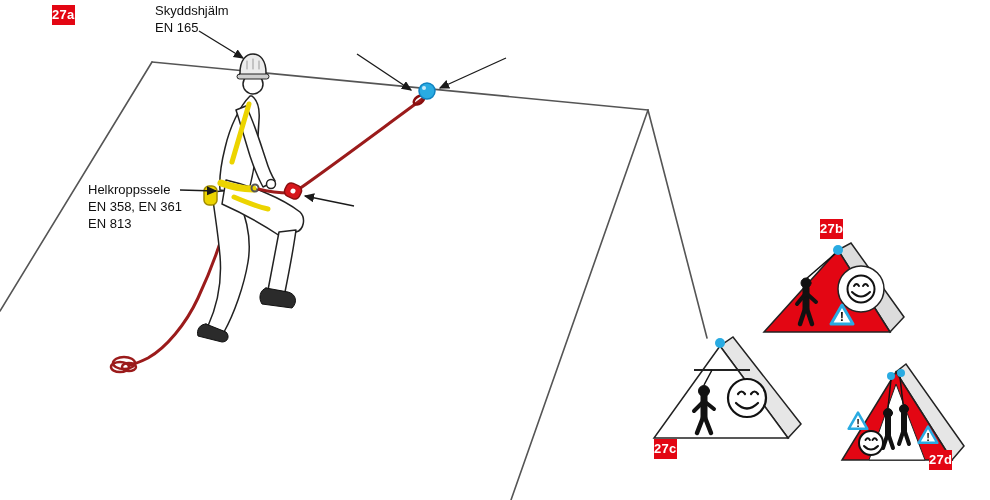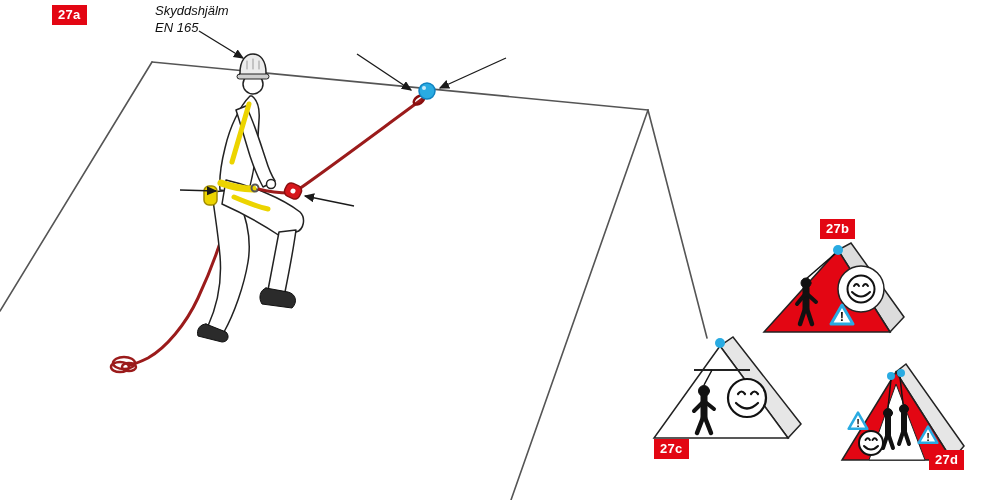--- a/index.html
+++ b/index.html
@@ -2,24 +2,24 @@
 <html><head>
 <meta charset="utf-8">
 <style>
   html,body{margin:0;padding:0;background:#fff;}
   .stage{
     position:relative;width:990px;height:500px;background:#ffffff;overflow:hidden;
     font-family:"Liberation Sans",sans-serif;color:#111;
   }
   .badge{
     position:absolute;background:#e30613;color:#fff;font-weight:700;
-    font-size:13px;line-height:20px;padding:0 6px;text-align:center;letter-spacing:0.3px;
+    font-size:13px;line-height:20px;padding:0 0;text-align:center;letter-spacing:0.3px;
   }
   .callout{position:absolute;font-size:13px;line-height:17px;color:#101010;}
-  .callout div{white-space:nowrap;font-style:italic;}
+  .callout div{white-space:nowrap;}
   svg.scene{position:absolute;left:0;top:0;}
 </style>
 </head>
 <body>
 
 <div class="stage">
 
   <svg class="scene" width="990" height="500" viewBox="0 0 990 500">
     <defs>
       <marker id="arrow" markerWidth="9" markerHeight="9" refX="7" refY="3.5" orient="auto">
@@ -169,15 +169,20 @@
   <div class="badge" style="left:654px;top:439px">27c</div>
   <div class="badge" style="left:929px;top:450px">27d</div>
 
   <div class="callout" style="left:155px;top:2px">
     <div>Skyddshjälm</div>
     <div>EN 165</div>
   </div>
 
 
 
+  <div class="callout" style="left:88px;top:181px">
+    <div>Helkroppssele</div>
+    <div>EN 358, EN 361</div>
+    <div>EN 813</div>
+  </div>
 
 
 </div>
 
 </body></html>

